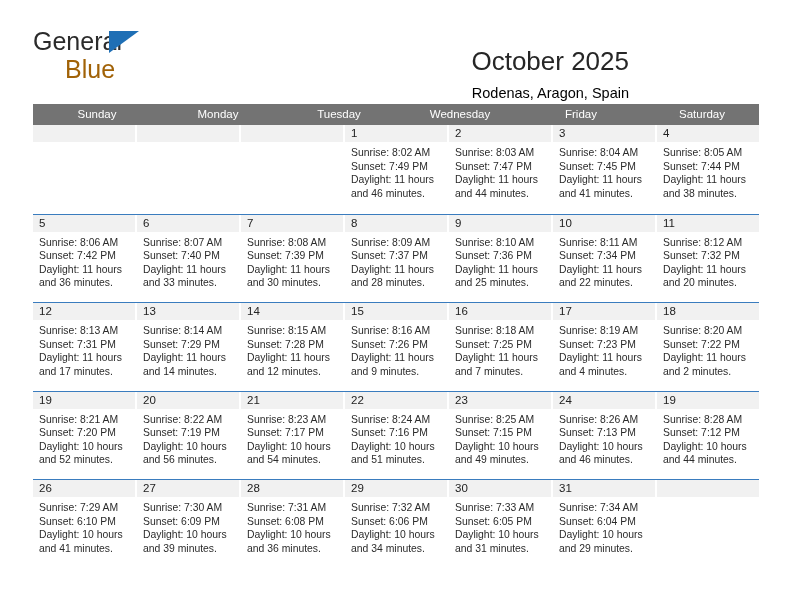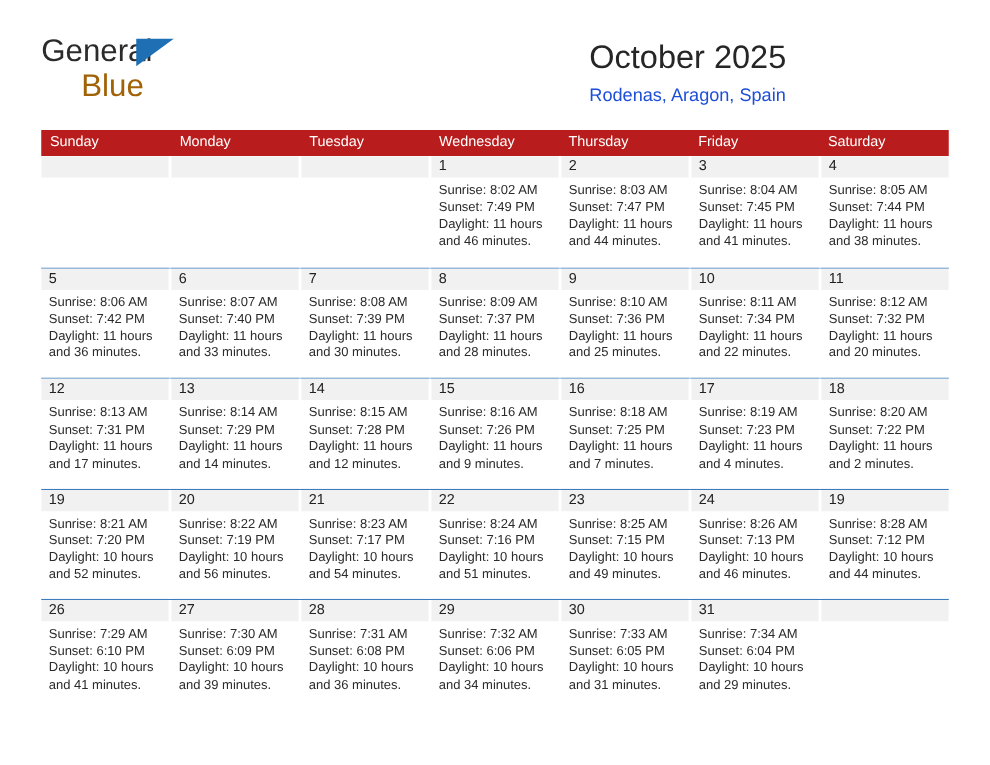--- a/index.html
+++ b/index.html
@@ -59,49 +59,50 @@
     margin-left: 32px;
     font-size: 25px;
     line-height: 27px;
     color: #a16207;
     white-space: nowrap;
   }
 
   .titles {
     position: absolute;
     right: 0;
-    top: 0;
-    text-align: left;
+    top: 16px;
+    text-align: right;
   }
   .cal-title {
     font-size: 26px;
     line-height: 34px;
     color: #262626;
     font-weight: normal;
     white-space: nowrap;
   }
   .cal-subtitle {
     font-size: 14.5px;
     line-height: 22px;
-    color: #1d4ed8;
+    color: #000000;
     margin-top: 4px;
     white-space: nowrap;
   }
 
   
   .calendar {
     position: absolute;
     left: 33px;
     top: 104px;
     width: 726px;
   }
   .weekday-row {
     display: flex;
-    background: #b91c1c;
+    background: #737373;
     height: 21px;
+    text-align: center;
   }
   .weekday {
     flex: 1 1 0;
     color: #ffffff;
     font-size: 11.5px;
     line-height: 21px;
     padding-left: 7px;
     box-sizing: border-box;
     white-space: nowrap;
     overflow: hidden;
@@ -171,21 +172,20 @@
     </div>
 
   </div>
 
   <div class="calendar">
     <div class="weekday-row" id="weekday-row">
         <div class="weekday">Sunday</div>
         <div class="weekday">Monday</div>
         <div class="weekday">Tuesday</div>
         <div class="weekday">Wednesday</div>
-        <div class="weekday">Thursday</div>
         <div class="weekday">Friday</div>
         <div class="weekday">Saturday</div>
       </div>
     <div id="calendar-body">
         <div class="week-row first">
           <div class="day-cell empty">
             <div class="day-number"></div>
           </div>
           <div class="day-cell empty">
             <div class="day-number"></div>

